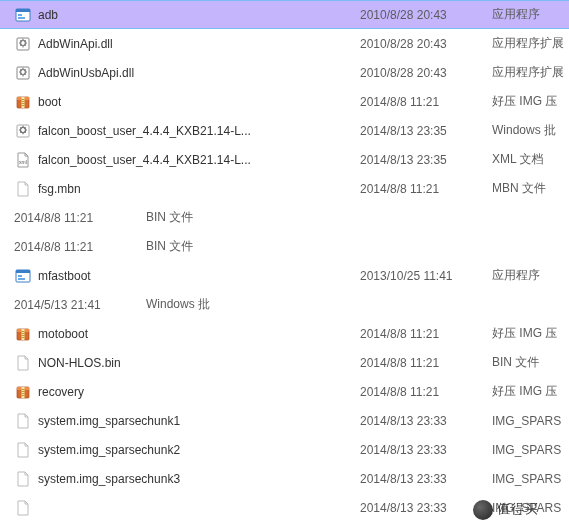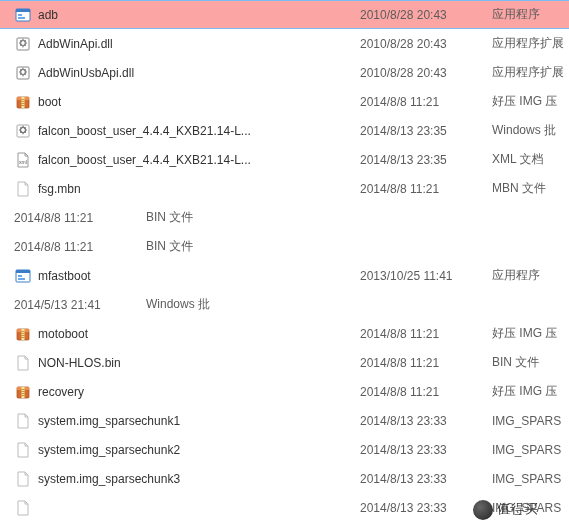--- a/index.html
+++ b/index.html
@@ -20,21 +20,21 @@
     display: flex;
     align-items: center;
     height: 29px;
     padding-left: 14px;
     white-space: nowrap;
     cursor: default;
     border-top: 1px solid transparent;
     border-bottom: 1px solid transparent;
   }
   .row.selected {
-    background: #fca5a5;
+    background: #c4b5fd;
     border-top: 1px solid #7abdf5;
     border-bottom: 1px solid #7abdf5;
   }
   .col-name {
     width: 346px;
     display: flex;
     align-items: center;
     overflow: hidden;
   }
   .col-date {

